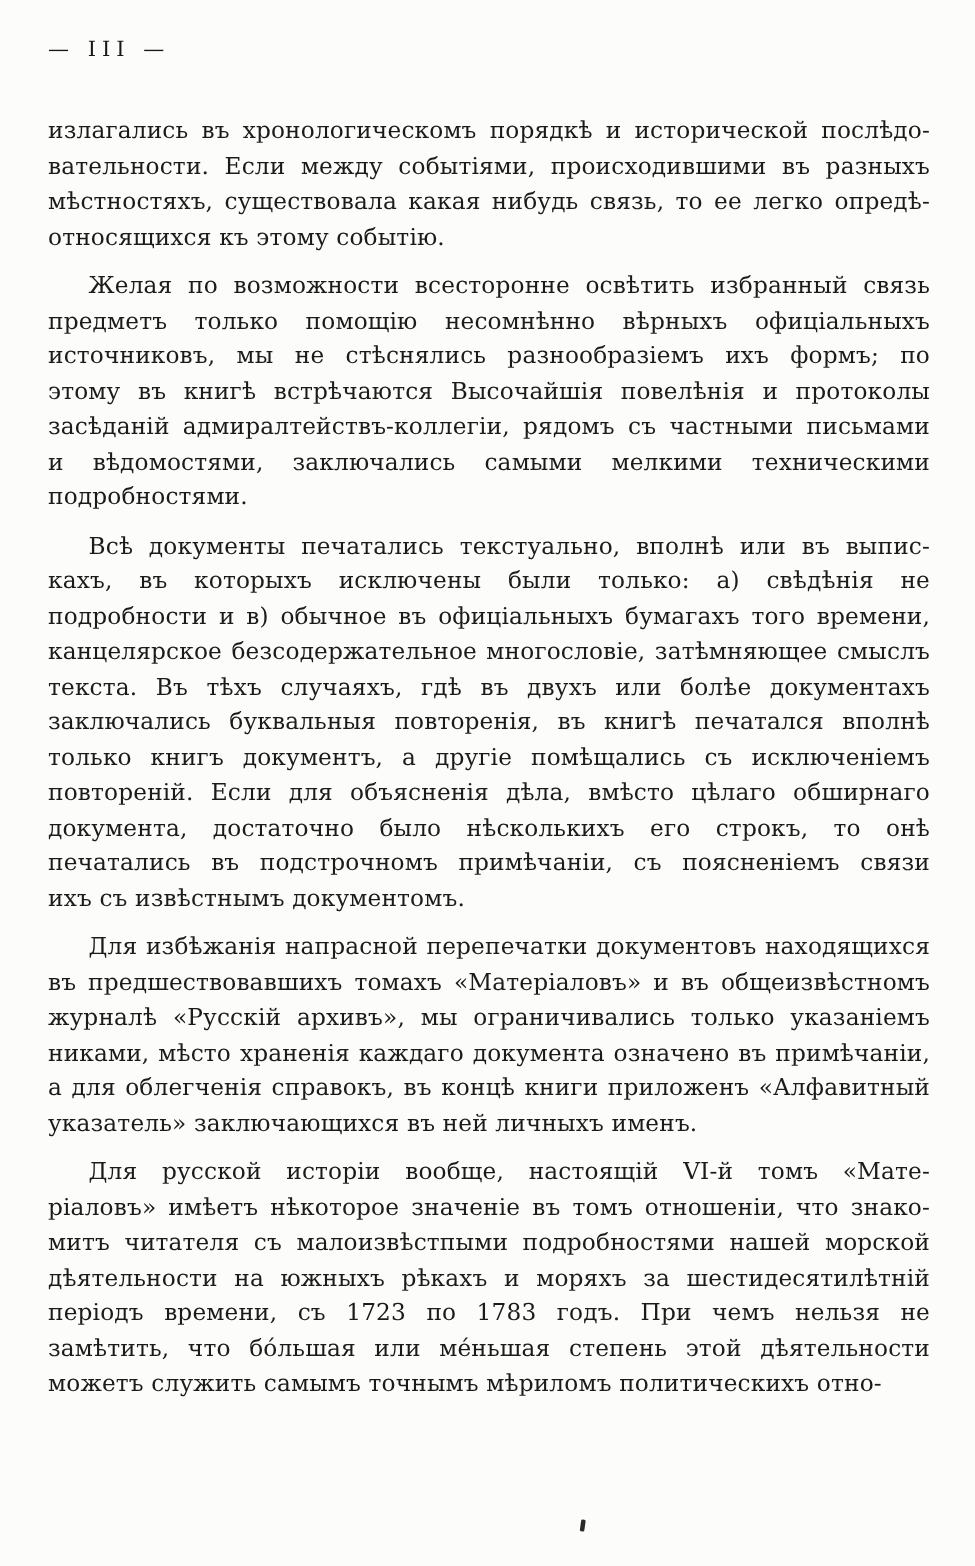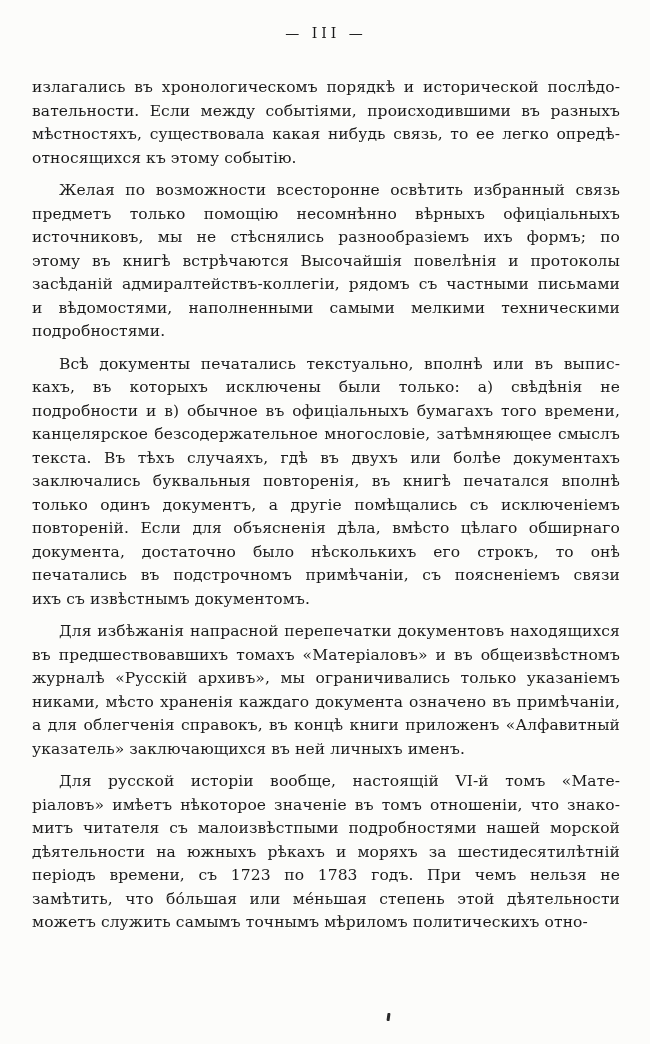--- a/index.html
+++ b/index.html
@@ -15,21 +15,21 @@
     position: relative;
     overflow: hidden;
   }
   .page {
     box-sizing: border-box;
     width: 650px;
     height: 1044px;
     padding: 24px 30px 0 32px;
   }
   .pageno {
-    text-align: center;
+    text-align: left;
     font-size: 14px;
     line-height: 18px;
     letter-spacing: 4px;
     margin-bottom: 34px;
     color: #181818;
   }
   .text-block {
     width: 588px;
   }
   .para {
@@ -75,31 +75,31 @@
         <div class="line">вательности. Если между событіями, происходившими въ разныхъ</div>
         <div class="line">мѣстностяхъ, существовала какая нибудь связь, то ее легко опредѣ-</div>
         <div class="line last">относящихся къ этому событію.</div>
       </div>
       <div class="para">
         <div class="line indent">Желая по возможности всесторонне освѣтить избранный связь</div>
         <div class="line">предметъ только помощію несомнѣнно вѣрныхъ офиціальныхъ</div>
         <div class="line">источниковъ, мы не стѣснялись разнообразіемъ ихъ формъ; по</div>
         <div class="line">этому въ книгѣ встрѣчаются Высочайшія повелѣнія и протоколы</div>
         <div class="line">засѣданій адмиралтействъ-коллегіи, рядомъ съ частными письмами</div>
-        <div class="line">и вѣдомостями, наполненными самыми мелкими техническими</div>
+        <div class="line">и вѣдомостями, заключались самыми мелкими техническими</div>
         <div class="line last">подробностями.</div>
       </div>
       <div class="para">
         <div class="line indent">Всѣ документы печатались текстуально, вполнѣ или въ выпис-</div>
         <div class="line">кахъ, въ которыхъ исключены были только: а) свѣдѣнія не</div>
         <div class="line">подробности и в) обычное въ офиціальныхъ бумагахъ того времени,</div>
         <div class="line">канцелярское безсодержательное многословіе, затѣмняющее смыслъ</div>
         <div class="line">текста. Въ тѣхъ случаяхъ, гдѣ въ двухъ или болѣе документахъ</div>
         <div class="line">заключались буквальныя повторенія, въ книгѣ печатался вполнѣ</div>
-        <div class="line">только одинъ документъ, а другіе помѣщались съ исключеніемъ</div>
+        <div class="line">только книгъ документъ, а другіе помѣщались съ исключеніемъ</div>
         <div class="line">повтореній. Если для объясненія дѣла, вмѣсто цѣлаго обширнаго</div>
         <div class="line">документа, достаточно было нѣсколькихъ его строкъ, то онѣ</div>
         <div class="line">печатались въ подстрочномъ примѣчаніи, съ поясненіемъ связи</div>
         <div class="line last">ихъ съ извѣстнымъ документомъ.</div>
       </div>
       <div class="para">
         <div class="line indent">Для избѣжанія напрасной перепечатки документовъ находящихся</div>
         <div class="line">въ предшествовавшихъ томахъ «Матеріаловъ» и въ общеизвѣстномъ</div>
         <div class="line">журналѣ «Русскій архивъ», мы ограничивались только указаніемъ</div>
         <div class="line">никами, мѣсто храненія каждаго документа означено въ примѣчаніи,</div>

